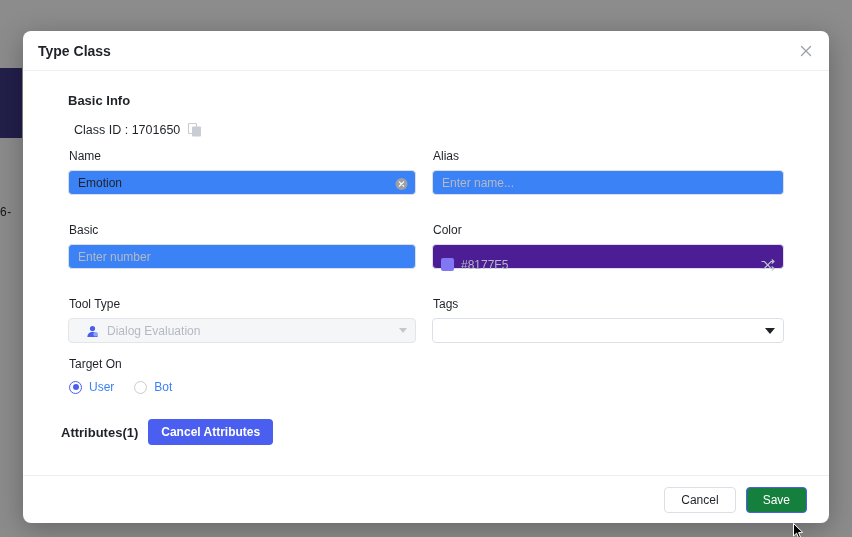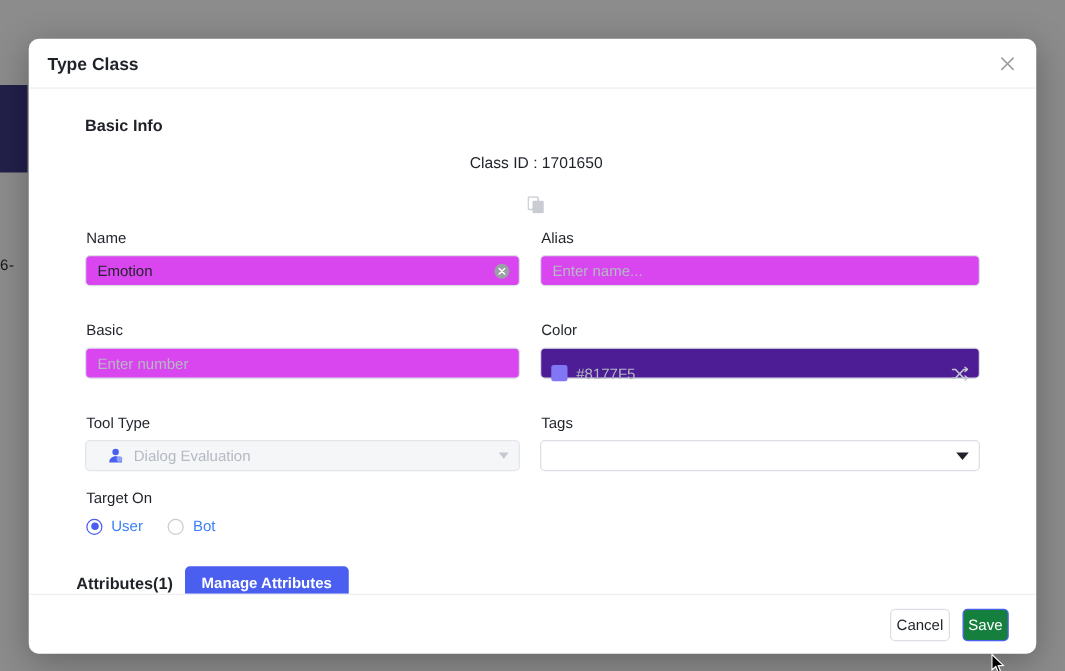--- a/index.html
+++ b/index.html
@@ -86,24 +86,23 @@
   .section-title {
     font-size: 13px;
     font-weight: bold;
     color: #1f2329;
     margin-bottom: 15px;
   }
 
   .class-id-row {
     display: flex;
     align-items: center;
-    gap: 20px;
+    gap: 8px;
     margin-bottom: 12px;
     padding-left: 6px;
-    flex-direction: column;
   }
   .class-id-text {
     font-size: 12.5px;
     color: #1f2329;
   }
   .copy-icon {
     width: 14px; height: 14px;
     cursor: pointer;
     display: block;
   }
@@ -127,21 +126,21 @@
 
   .input-wrap {
     position: relative;
     height: 25px;
   }
   .text-input {
     width: 100%;
     height: 25px;
     border: 1px solid #dcdfe6;
     border-radius: 4px;
-    background: #d946ef;
+    background: #3b82f6;
     font-size: 12px;
     color: #1f2329;
     padding: 0 26px 0 9px;
     font-family: "Liberation Sans", sans-serif;
     outline: none;
   }
   .text-input::placeholder { color: #b4b9c2; }
 
   .clear-icon {
     position: absolute;
@@ -300,21 +299,21 @@
     display: flex;
     align-items: center;
     justify-content: flex-end;
     gap: 10px;
     padding: 0 22px;
   }
   .btn {
     height: 26px;
     border-radius: 4px;
     font-size: 12px;
-    padding: 0 4px;
+    padding: 0 16px;
     cursor: pointer;
     font-family: "Liberation Sans", sans-serif;
   }
   .btn-cancel {
     background: #ffffff;
     border: 1px solid #dcdfe6;
     color: #1f2329;
   }
   .btn-save {
     background: #15803d;
@@ -445,21 +444,21 @@
         </div>
         <div class="radio-item">
           <span class="radio-circle"></span>
           <span class="radio-label">Bot</span>
         </div>
       </div>
     </div>
 
     <div class="attributes-row">
       <span class="attributes-label">Attributes(1)</span>
-      <button class="manage-btn">Manage Attributes</button>
+      <button class="manage-btn">Cancel Attributes</button>
     </div>
 
   </div>
 
   <div class="modal-footer">
     <button class="btn btn-cancel">Cancel</button>
     <button class="btn btn-save">Save</button>
   </div>
 
 </div>

